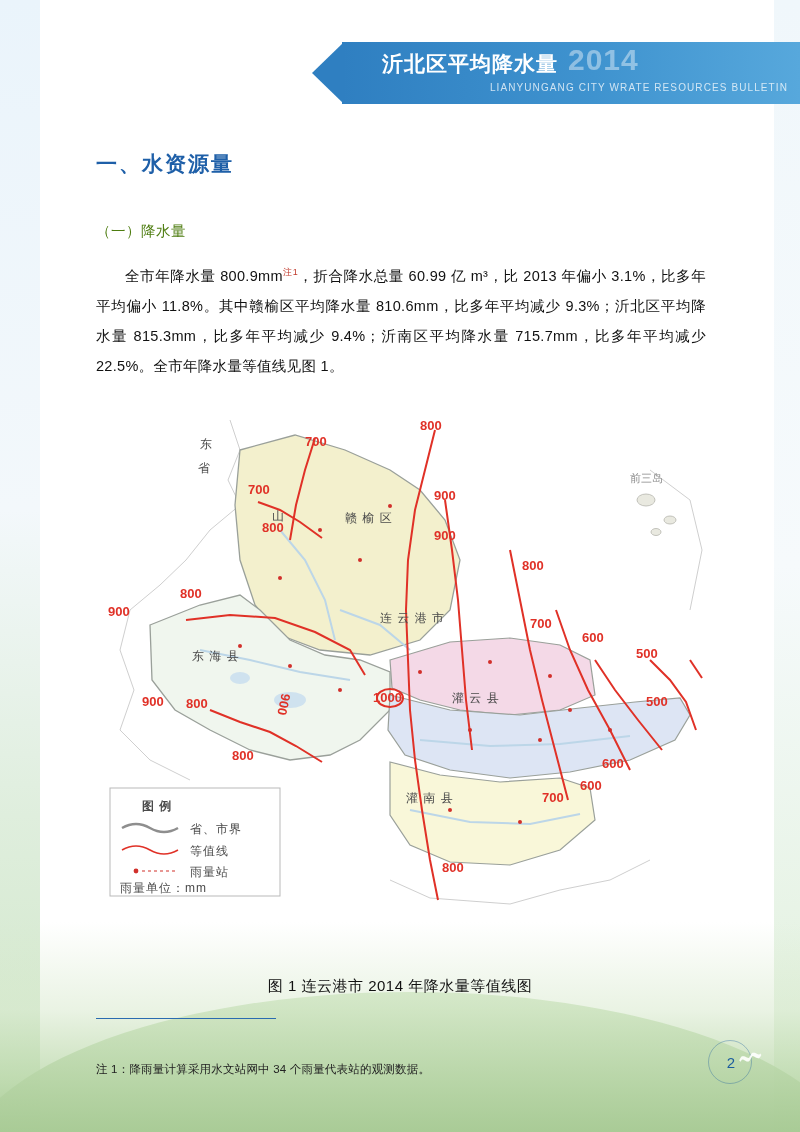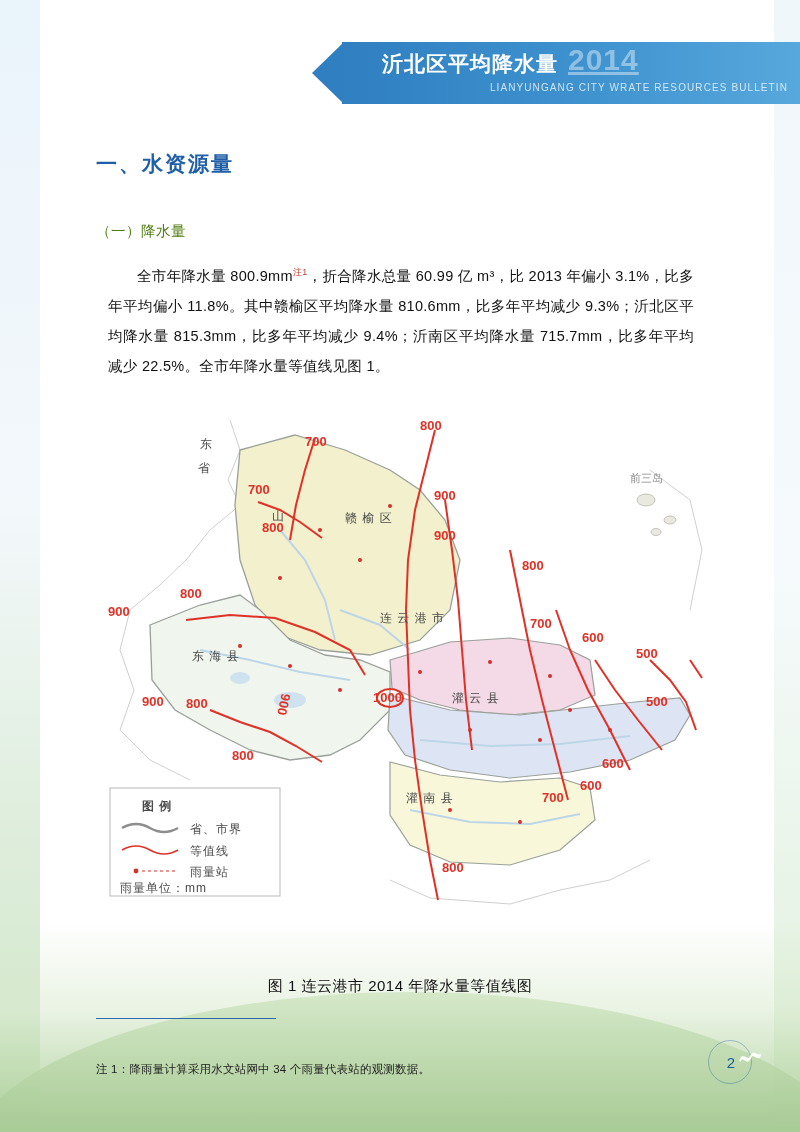--- a/index.html
+++ b/index.html
@@ -76,21 +76,20 @@
     font-weight: bold;
     letter-spacing: 1px;
   }
   .header-year {
     position: absolute;
     left: 256px; top: 1px;
     font-size: 30px;
     font-weight: bold;
     color: rgba(255,255,255,0.42);
     letter-spacing: 1px;
-    text-decoration: underline;
   }
   .header-sub {
     position: absolute;
     right: 12px; top: 40px;
     color: rgba(255,255,255,0.75);
     font-size: 10px;
     letter-spacing: 1.1px;
   }
 
   
@@ -111,21 +110,21 @@
     font-size: 14.5px;
     margin: 0 0 16px 0;
     letter-spacing: 0.5px;
   }
   .para {
     color: #111111;
     font-size: 14.5px;
     line-height: 30px;
     text-align: justify;
     text-indent: 2em;
-    margin: 12px;
+    margin: 0;
     letter-spacing: 0.3px;
   }
   .sup {
     font-size: 9px;
     color: #c0392b;
     vertical-align: super;
   }
 
   
   .figure {

